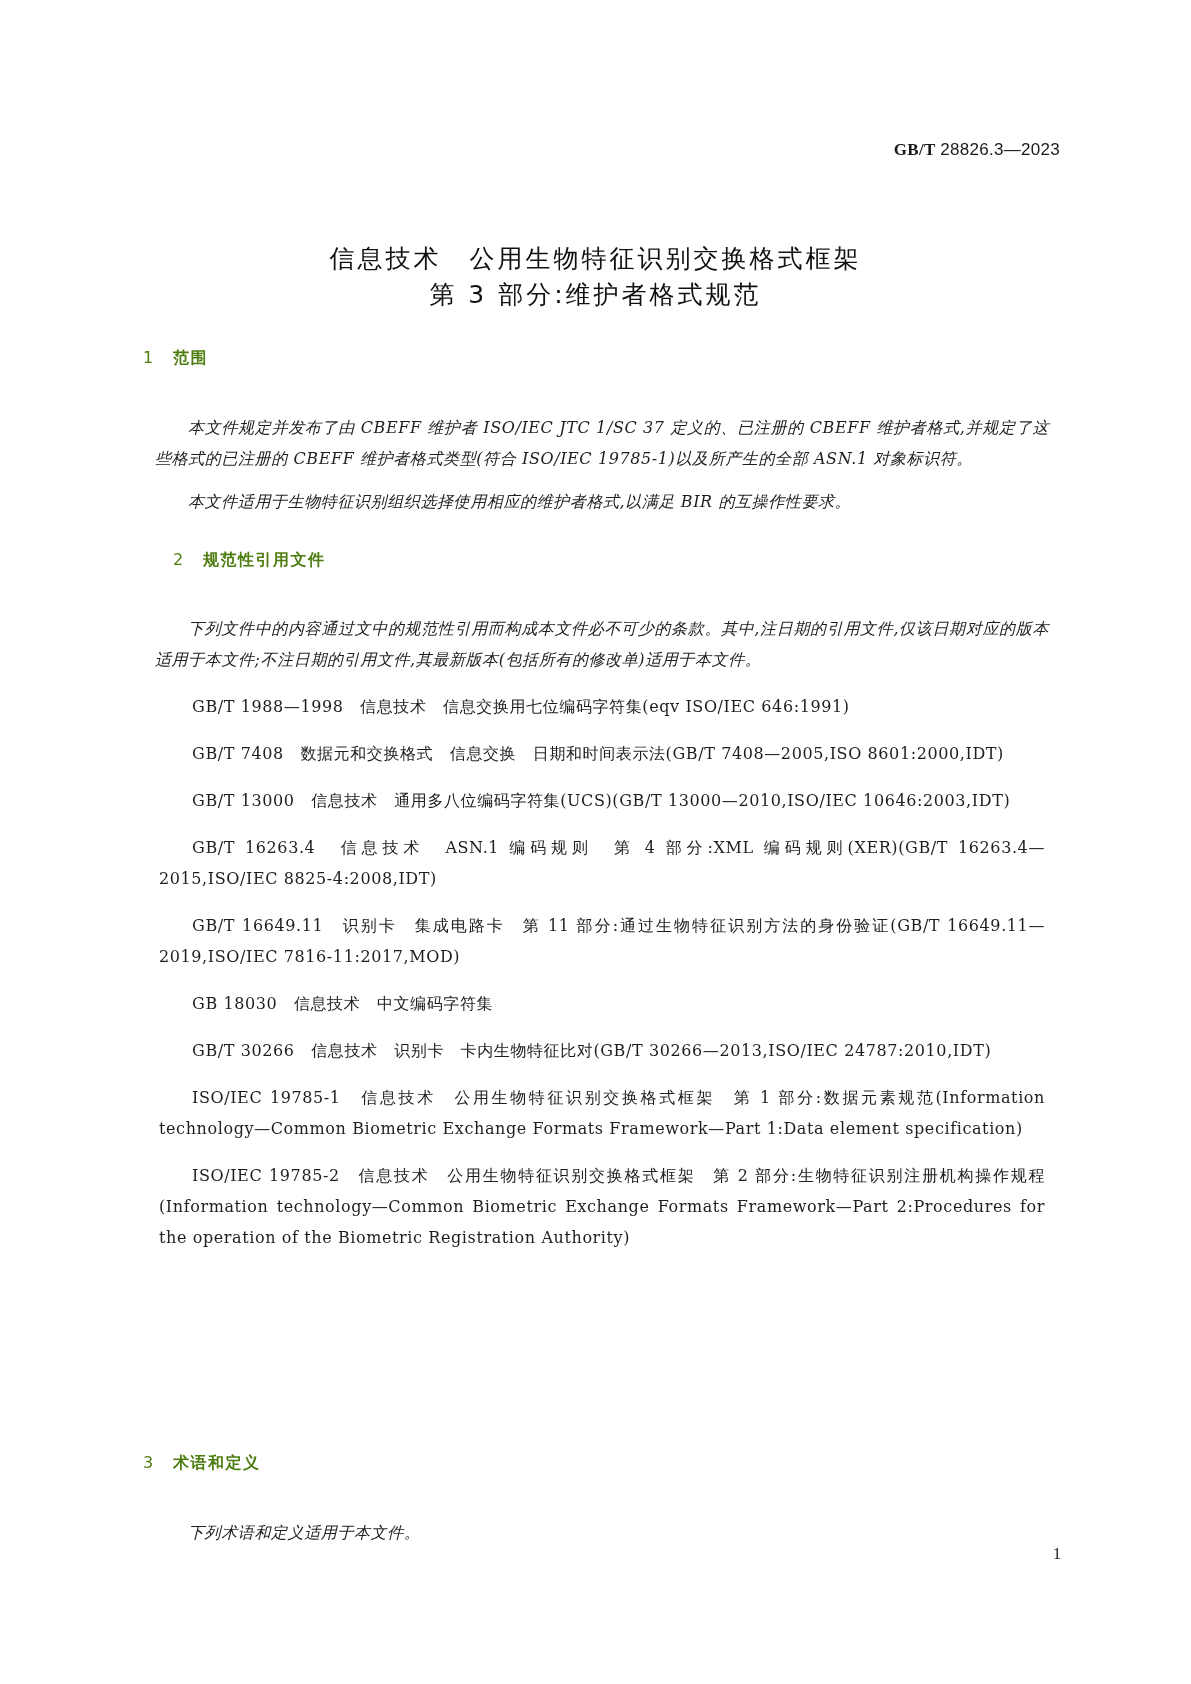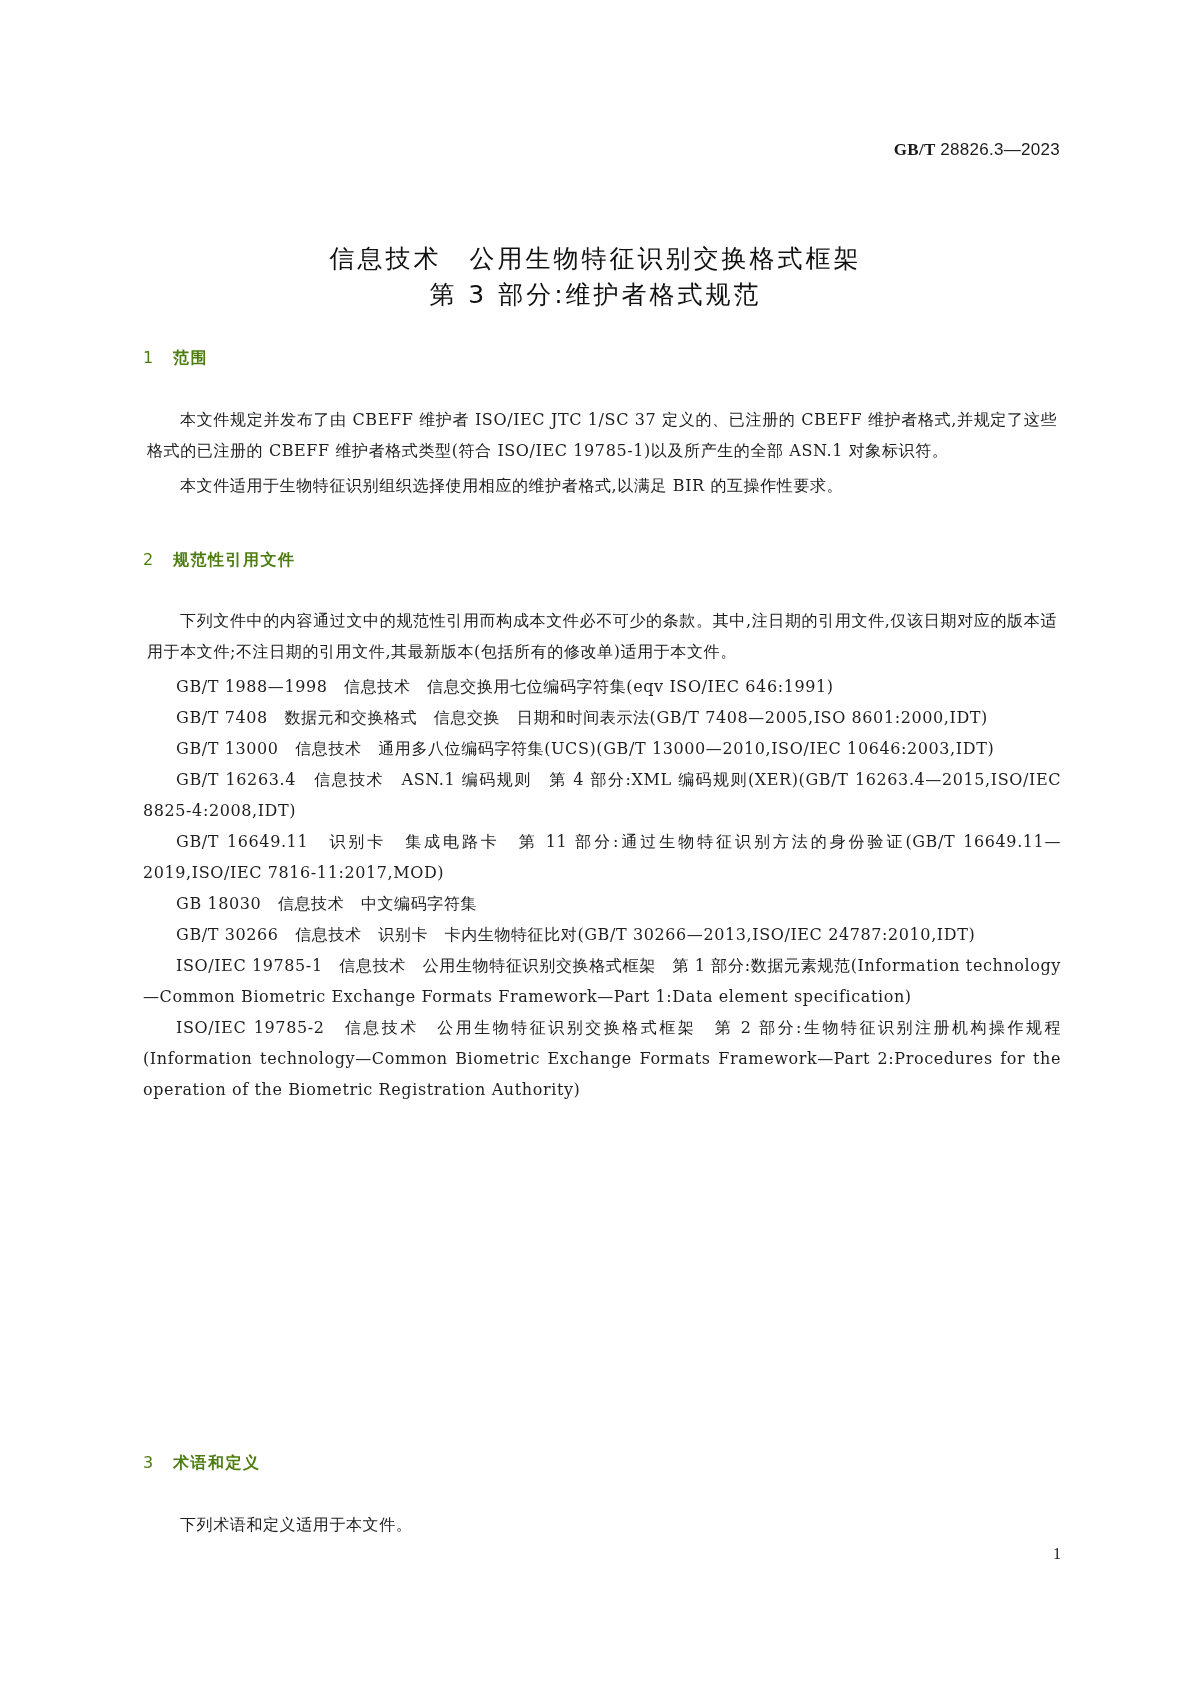--- a/index.html
+++ b/index.html
@@ -30,22 +30,22 @@
       position: absolute; left: 143px;
       font-family: "DejaVu Sans", "Liberation Sans", sans-serif;
       font-size: 16px; font-weight: bold; letter-spacing: 1.5px; color: #4d7c0f;
     }
     .heading .hnum { display: inline-block; width: 30px; font-weight: normal; }
     .body-text {
       position: absolute; left: 143px; width: 918px;
       font-size: 16px; line-height: 31px; letter-spacing: 0.6px;
       text-align: justify; color: #1e1e1e;
     }
-    .para { text-indent: 33px; margin: 4px; }
-    .ref { text-indent: 33px; margin: 0; }
+    .para { text-indent: 33px; margin: 12px; font-style: italic; }
+    .ref { text-indent: 33px; margin: 16px; }
     .page-number {
       position: absolute; right: 130px; top: 1545px;
       font-family: "Liberation Serif", serif; font-size: 16px;
     }
   </style>
 </head>
 <body>
 
 <div class="page">
 
@@ -58,21 +58,21 @@
   <div class="title line2">第 3 部分:维护者格式规范</div>
 
   <div class="heading" style="top:348px;">
     <span class="hnum">1</span><span>范围</span>
   </div>
   <div class="body-text" style="top:400px;">
     <p class="para">本文件规定并发布了由 CBEFF 维护者 ISO/IEC JTC 1/SC 37 定义的、已注册的 CBEFF 维护者格式,并规定了这些格式的已注册的 CBEFF 维护者格式类型(符合 ISO/IEC 19785-1)以及所产生的全部 ASN.1 对象标识符。</p>
     <p class="para">本文件适用于生物特征识别组织选择使用相应的维护者格式,以满足 BIR 的互操作性要求。</p>
   </div>
 
-  <div class="heading" style="top:550px;">
+  <div class="heading" style="top:550px;margin-left:30px;">
     <span class="hnum">2</span><span>规范性引用文件</span>
   </div>
   <div class="body-text" style="top:601px;">
     <p class="para">下列文件中的内容通过文中的规范性引用而构成本文件必不可少的条款。其中,注日期的引用文件,仅该日期对应的版本适用于本文件;不注日期的引用文件,其最新版本(包括所有的修改单)适用于本文件。</p>
     <p class="ref">GB/T 1988—1998　信息技术　信息交换用七位编码字符集(eqv ISO/IEC 646:1991)</p>
     <p class="ref">GB/T 7408　数据元和交换格式　信息交换　日期和时间表示法(GB/T 7408—2005,ISO 8601:2000,IDT)</p>
     <p class="ref">GB/T 13000　信息技术　通用多八位编码字符集(UCS)(GB/T 13000—2010,ISO/IEC 10646:2003,IDT)</p>
     <p class="ref">GB/T 16263.4　信息技术　ASN.1 编码规则　第 4 部分:XML 编码规则(XER)(GB/T 16263.4—2015,ISO/IEC 8825-4:2008,IDT)</p>
     <p class="ref">GB/T 16649.11　识别卡　集成电路卡　第 11 部分:通过生物特征识别方法的身份验证(GB/T 16649.11—2019,ISO/IEC 7816-11:2017,MOD)</p>
     <p class="ref">GB 18030　信息技术　中文编码字符集</p>

